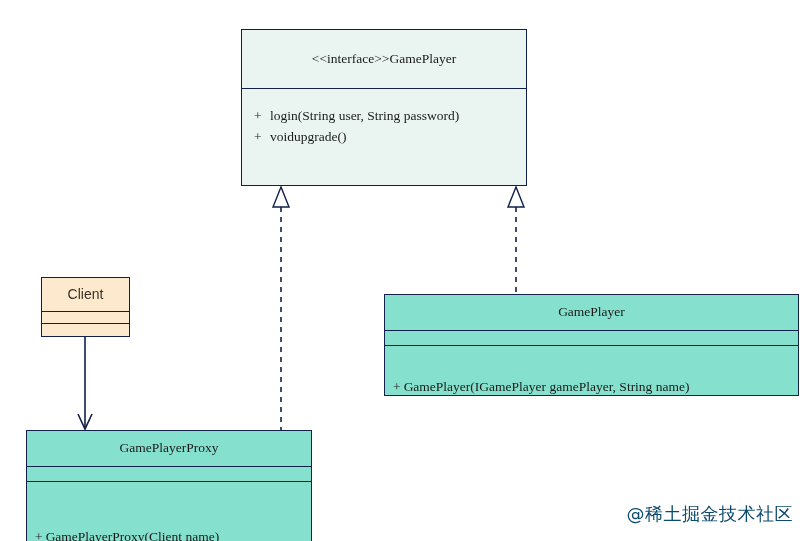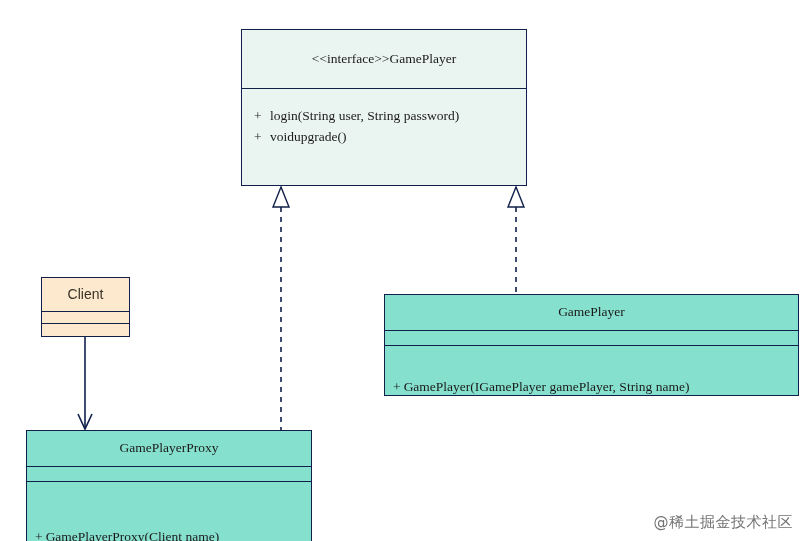--- a/index.html
+++ b/index.html
@@ -135,24 +135,24 @@
     width: 807px;
     height: 541px;
     overflow: visible;
     pointer-events: none;
   }
 
   
   #watermark {
     position: absolute;
     right: 14px;
-    bottom: 9px;
+    bottom: 15px;
     font-family: "DejaVu Sans", "Liberation Sans", sans-serif;
-    font-size: 15px;
-    color: #737373;
+    font-size: 18px;
+    color: #0c4a6e;
     letter-spacing: 0.5px;
     white-space: nowrap;
   }
 </style>
 </head>
 <body>
 
 <div id="canvas">
 
   <svg class="connector" viewBox="0 0 807 541" xmlns="http://www.w3.org/2000/svg">

